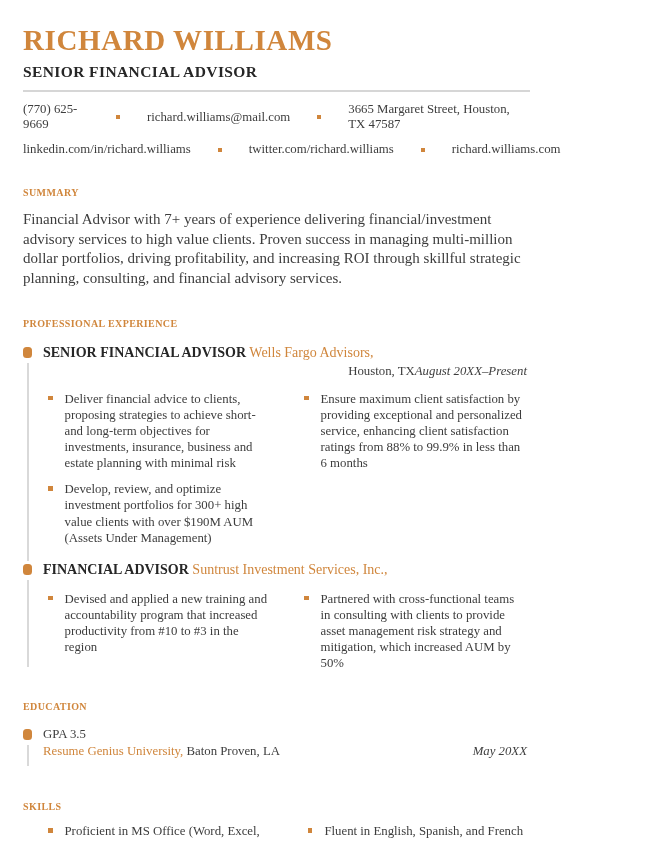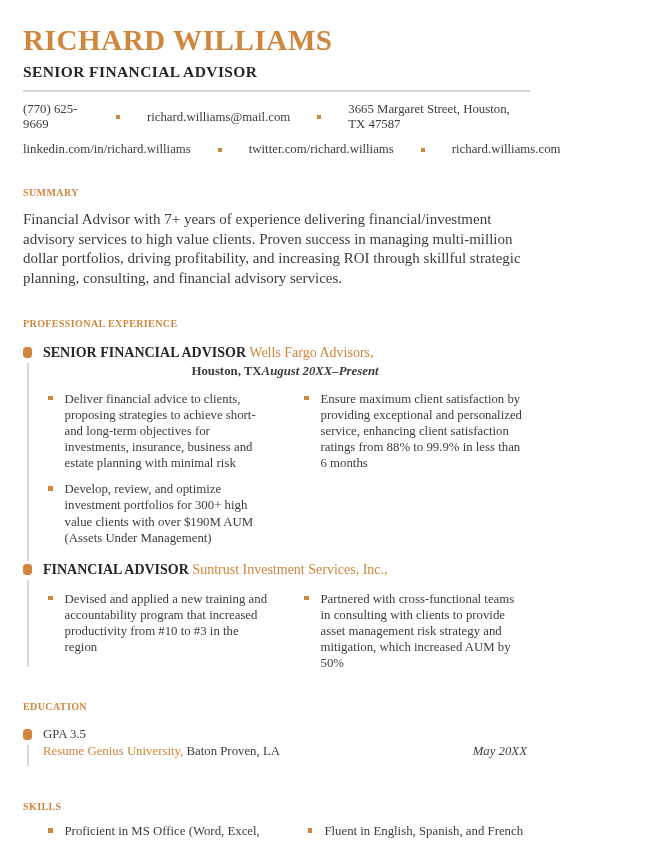--- a/index.html
+++ b/index.html
@@ -30,21 +30,21 @@
 
   
   .job{position:relative;padding-left:20px;margin-top:16px;}
   .marker{position:absolute;left:0;top:2px;width:9px;height:11px;border-radius:3.5px;background:var(--accent);}
   .rail-line{position:absolute;left:3.5px;top:18px;width:2px;background:var(--rail);}
   .job .rail-line{bottom:-15px;}
   .job.last .rail-line{bottom:4px;}
   .job-title-row{font-size:14px;line-height:1.2;}
   .job-title{font-weight:bold;color:var(--dark);}
   .job-company{color:var(--accent);}
-  .job-meta{display:flex;justify-content:center;font-size:12.8px;margin-top:2px;font-weight:bold;}
+  .job-meta{display:flex;justify-content:flex-end;font-size:12.8px;margin-top:2px;}
   .job-dates{font-style:italic;}
 
   .bullets{display:grid;grid-template-columns:1fr 1fr;column-gap:28px;margin-top:12px;}
   .bullet-col{display:flex;flex-direction:column;gap:10px;align-items:center;}
   .bullet{display:flex;font-size:12.8px;line-height:1.26;}
   .bsq{flex:none;width:4.5px;height:4.5px;background:var(--accent);margin:5px 12px 0 5px;}
 
   
   .edu-entry{position:relative;padding-left:20px;margin-top:15px;}
   .edu-entry .rail-line{top:18px;height:21px;}

